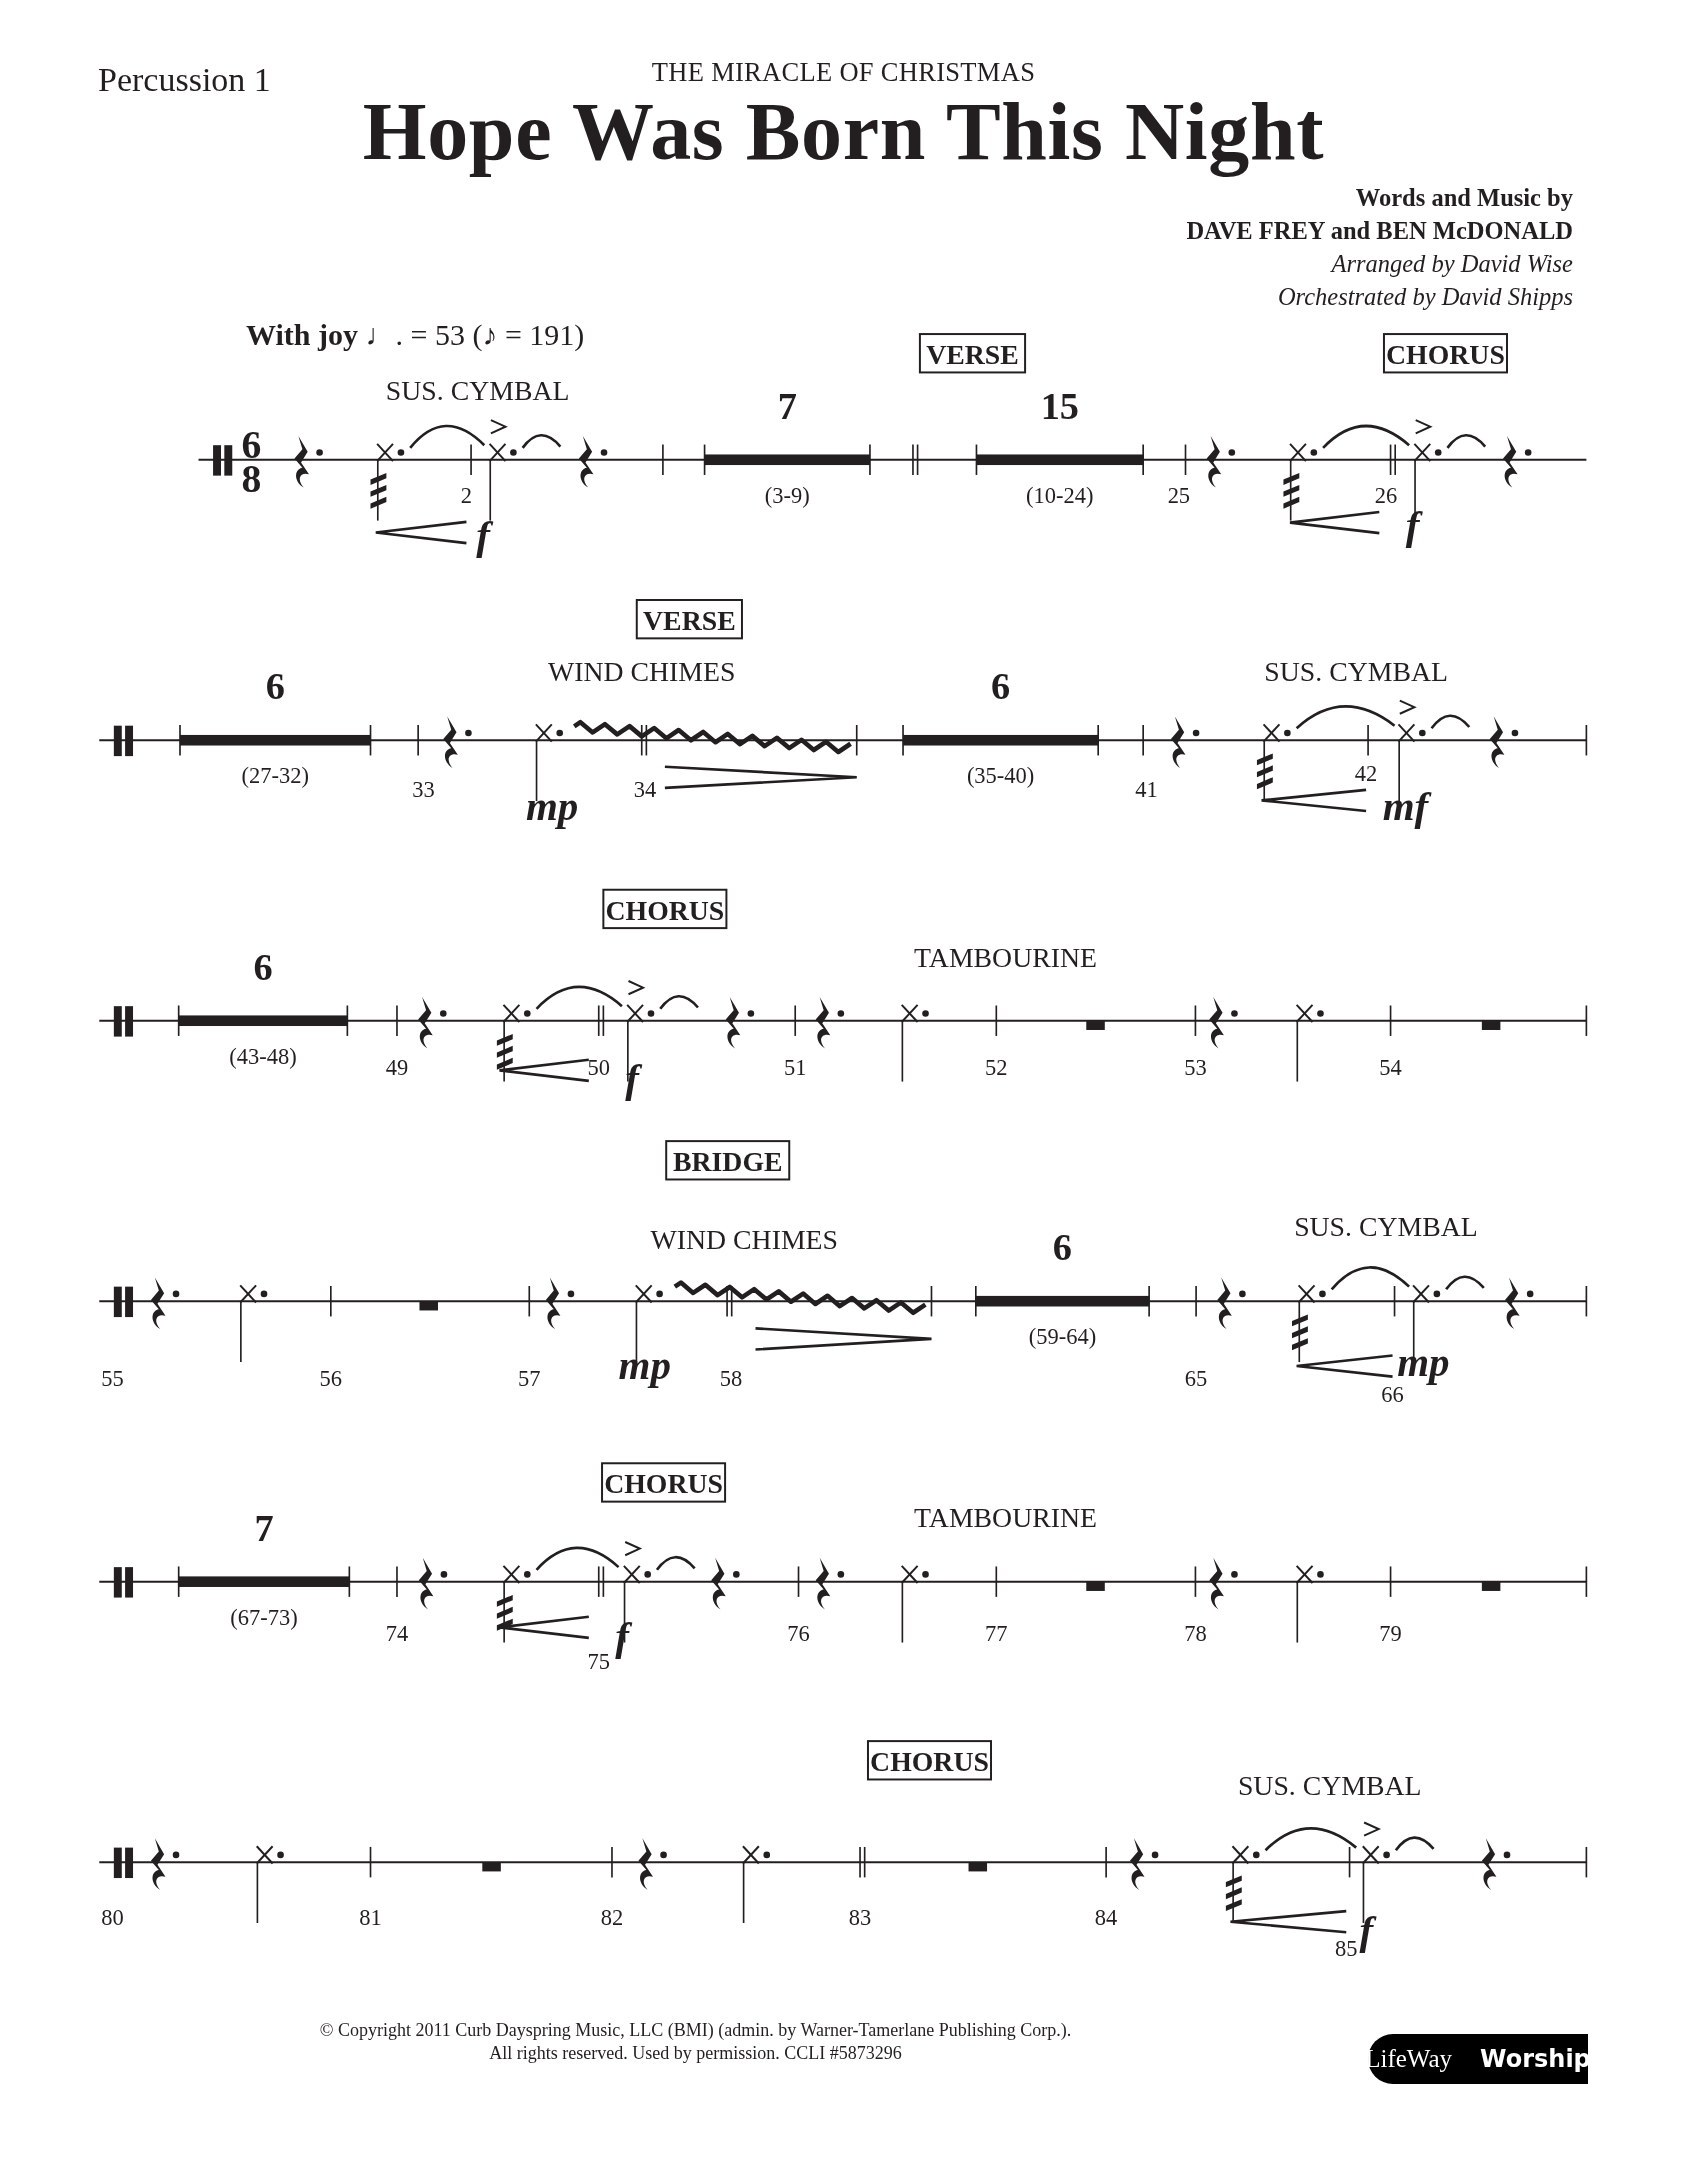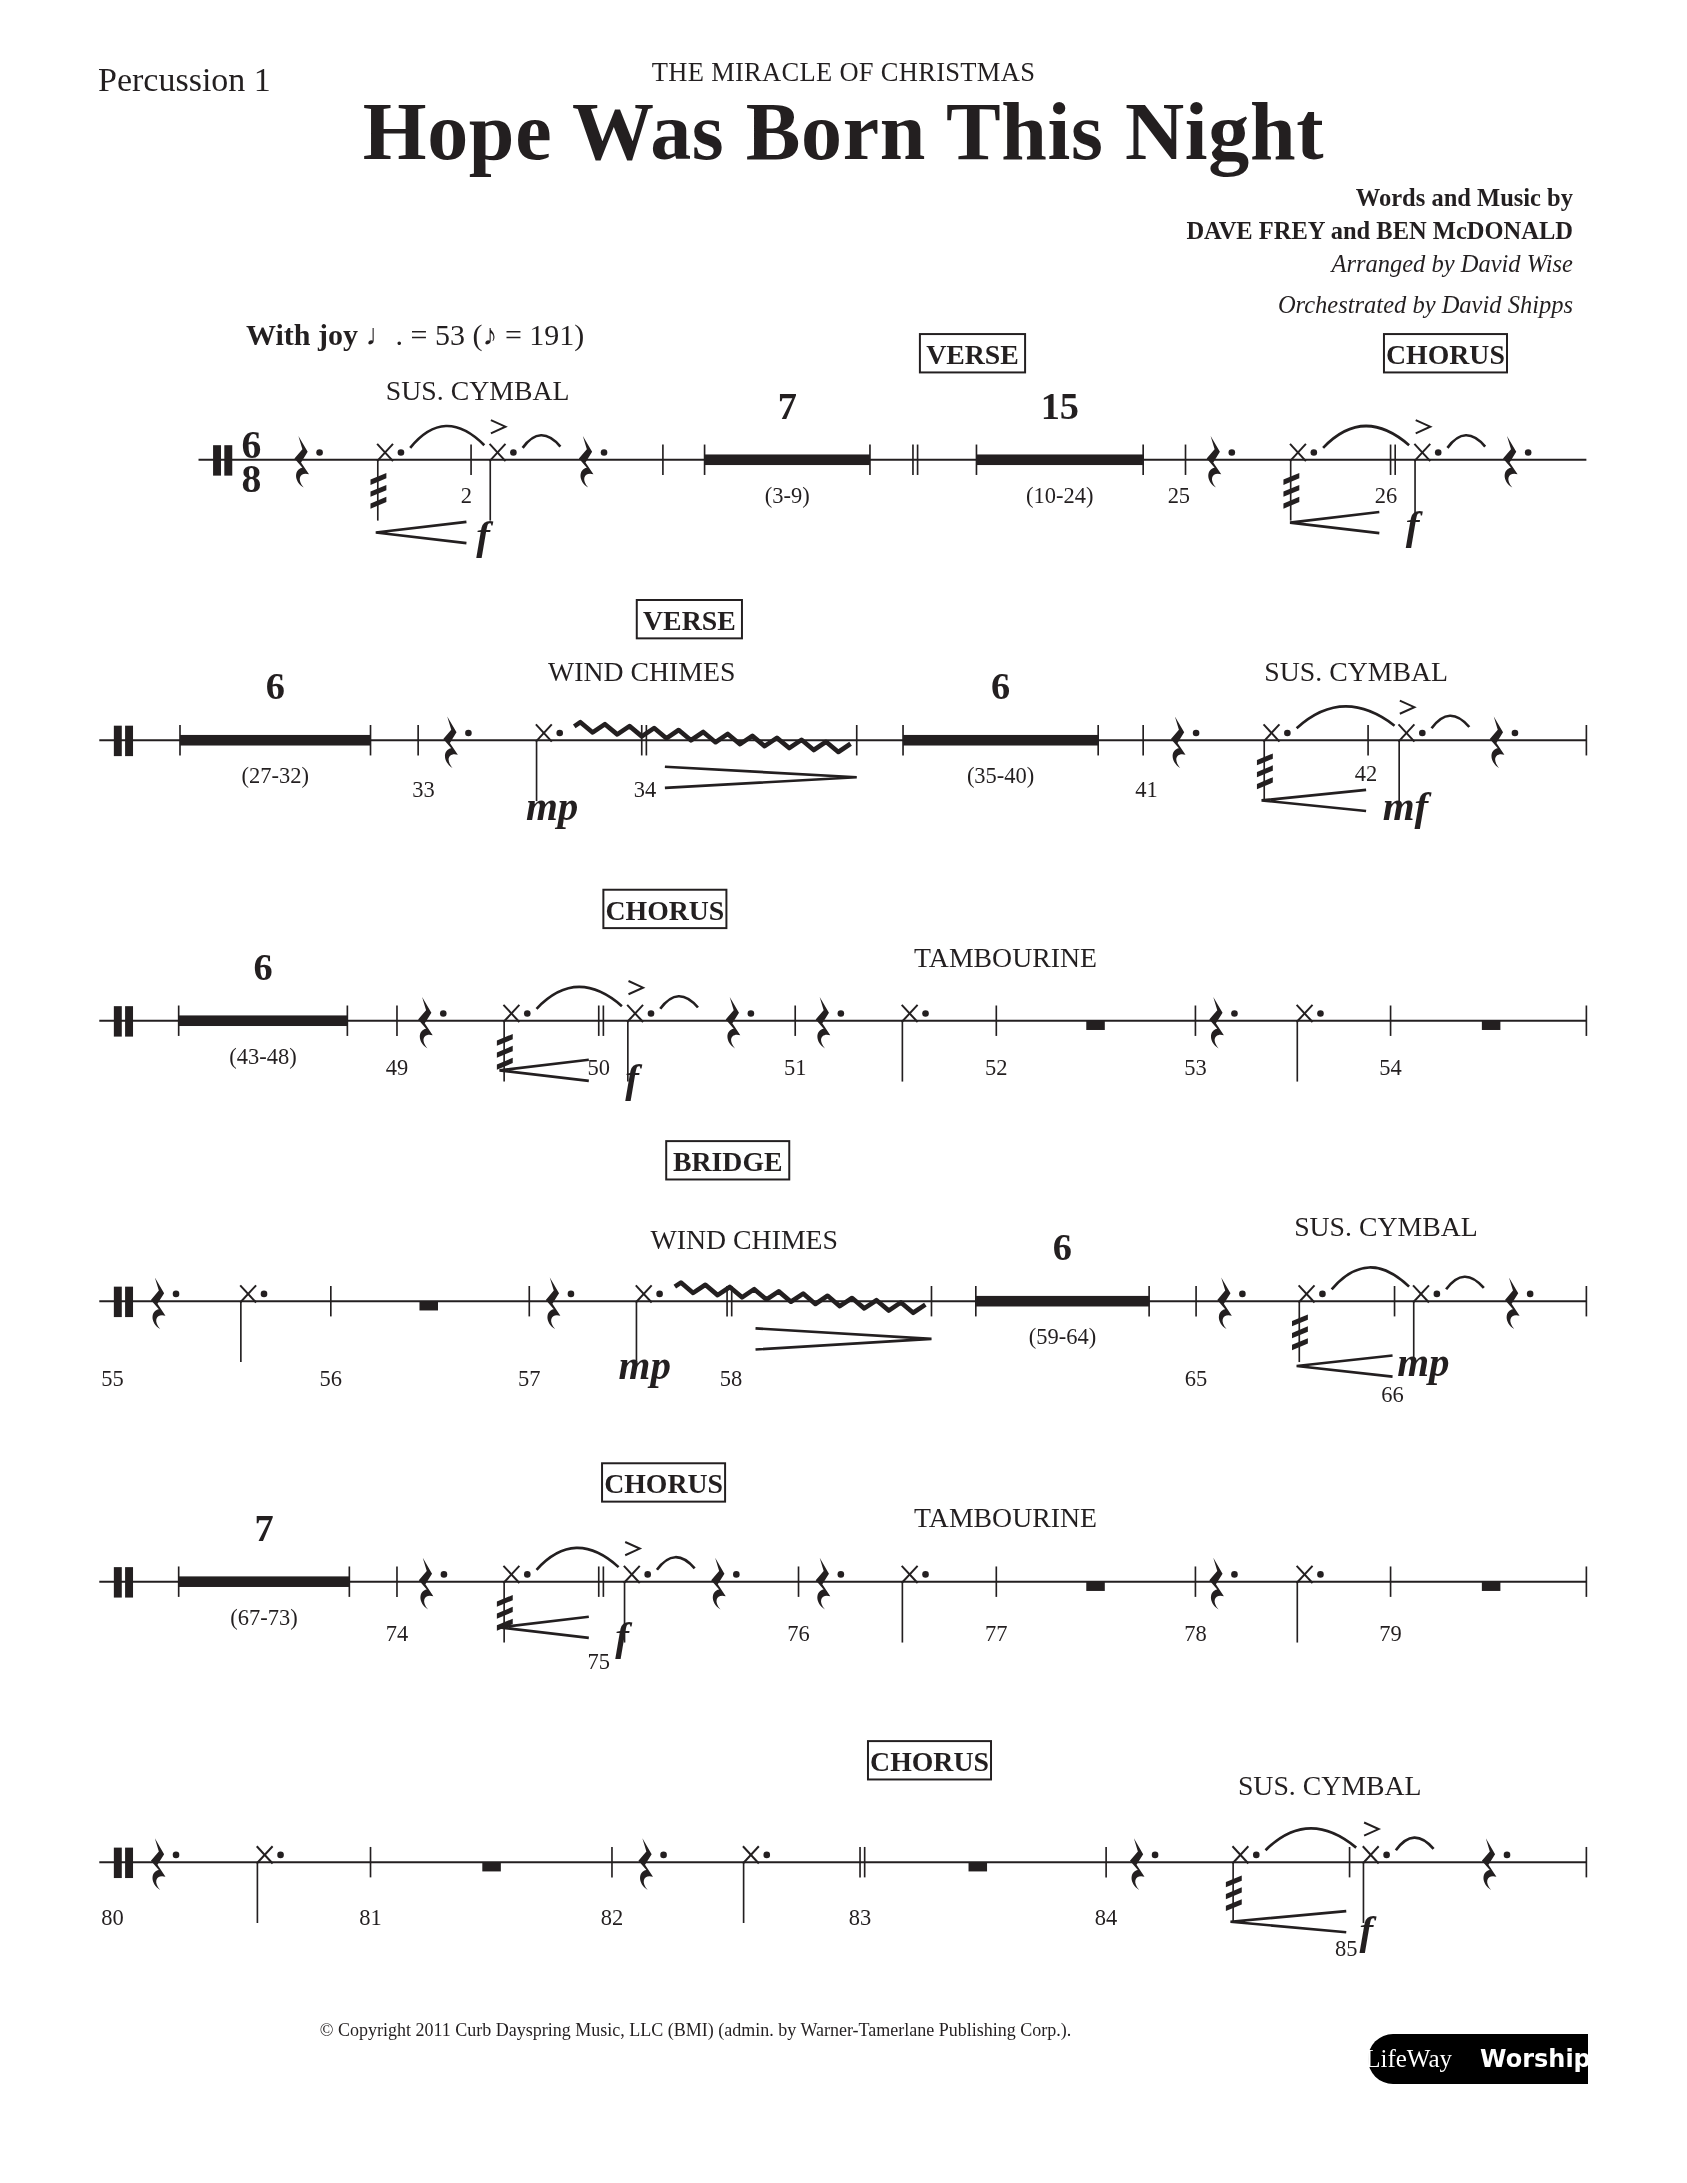--- a/index.html
+++ b/index.html
@@ -5,21 +5,21 @@
   html,body{margin:0;padding:0;background:#fff;}
   body{width:1687px;height:2183px;position:relative;overflow:hidden;font-family:"Liberation Serif","DejaVu Serif",serif;color:#231f20;}
   .abs{position:absolute;}
   #part-name{left:98px;top:61px;font-size:34px;}
   #collection-title{left:0;width:1687px;top:57px;text-align:center;font-size:26.5px;letter-spacing:0.3px;}
   #song-title{left:0;width:1687px;top:85px;text-align:center;font-size:82px;font-weight:bold;letter-spacing:0.7px;}
   .credit{right:114px;text-align:right;}
   #credit-words{top:184px;font-size:24.5px;font-weight:bold;}
   #credit-composers{top:217px;font-size:24.5px;font-weight:bold;}
   #credit-arranger{top:250px;font-size:24.5px;font-style:italic;}
-  #credit-orchestrator{top:283px;font-size:24.5px;font-style:italic;margin-top:8px;}
+  #credit-orchestrator{top:283px;font-size:24.5px;font-style:italic;}
   #tempo{left:246px;top:318px;font-size:30px;}
   #tempo .tempo-text{font-weight:bold;}
   svg#score{position:absolute;left:0;top:0;}
   #copyright{left:0;width:1323px;top:2019px;text-align:center;font-size:18px;line-height:22.5px;padding-left:68px;box-sizing:border-box;}
   #logo{left:1368px;top:2034px;width:220px;height:50px;background:#000;border-radius:25px 0 0 25px;color:#fff;display:flex;align-items:center;justify-content:center;gap:14px;}
   #logo .lw{font-family:"Liberation Serif",serif;font-size:25px;}
   #logo .sep{width:1.3px;height:30px;background:#aaa;}
   #logo .ws{font-family:"DejaVu Sans",sans-serif;font-size:24px;font-weight:bold;}
 </style>
 </head>
@@ -407,19 +407,20 @@
       <text x="1672" y="2910" font-size="34" fill="#231f20" font-family="Liberation Serif, DejaVu Serif, serif" text-anchor="middle">84</text>
       <text x="2035" y="2957" font-size="34" fill="#231f20" font-family="Liberation Serif, DejaVu Serif, serif" text-anchor="middle">85</text>
       <rect x="1312" y="2632" width="186" height="58" fill="#fff" stroke="#231f20" stroke-width="3"></rect>
       <text x="1405" y="2677" font-size="42" fill="#231f20" font-family="Liberation Serif, DejaVu Serif, serif" font-weight="bold" text-anchor="middle">CHORUS</text>
       <text x="2010" y="2713" font-size="42" fill="#231f20" font-family="Liberation Serif, DejaVu Serif, serif" text-anchor="middle">SUS. CYMBAL</text>
     </g>
   </svg>
 
 <div class="abs" id="copyright">
   <div>© Copyright 2011 Curb Dayspring Music, LLC (BMI) (admin. by Warner-Tamerlane Publishing Corp.).</div>
+  <div>All rights reserved. Used by permission. CCLI #5873296</div>
 </div>
 <div class="abs" id="logo">
   <span class="lw">LifeWay</span>
   <span class="sep"></span>
   <span class="ws">Worship</span>
 </div>
 
 
 </body></html>

